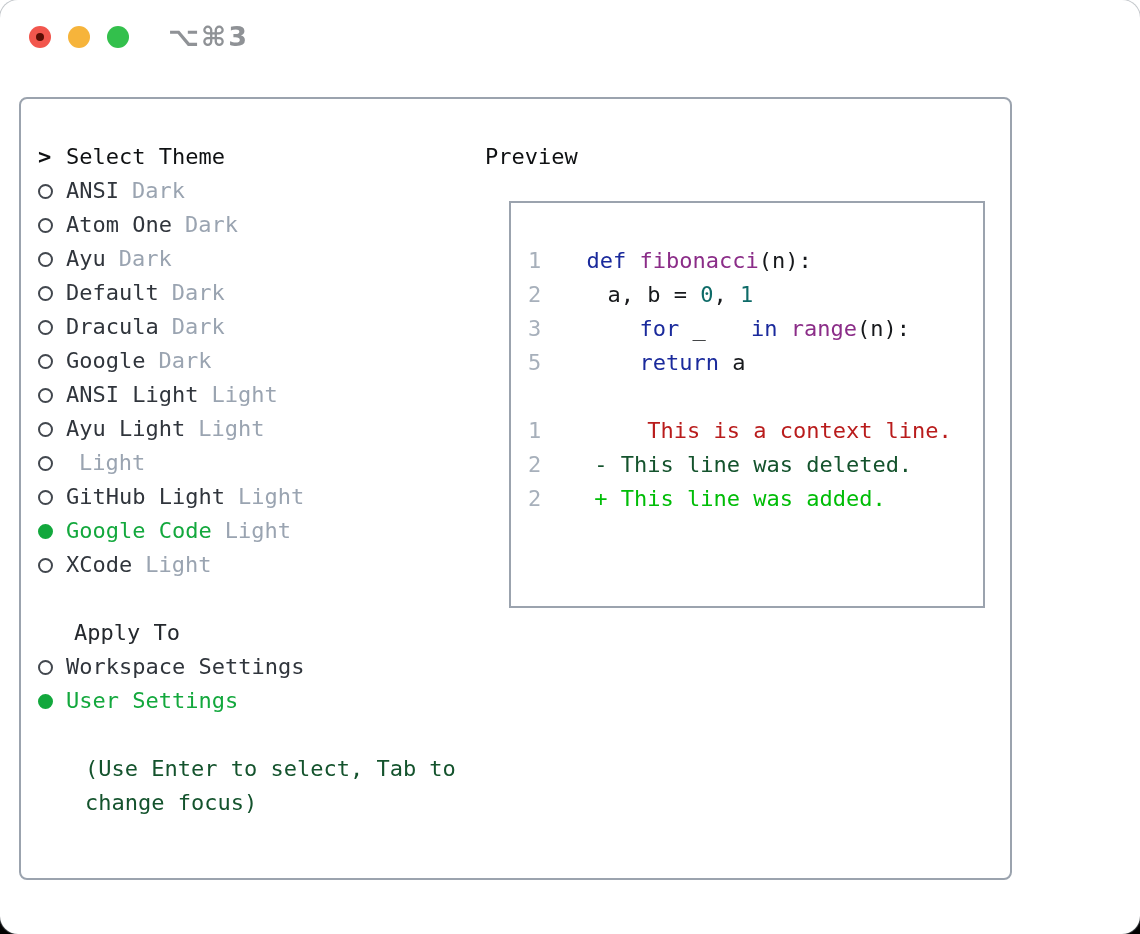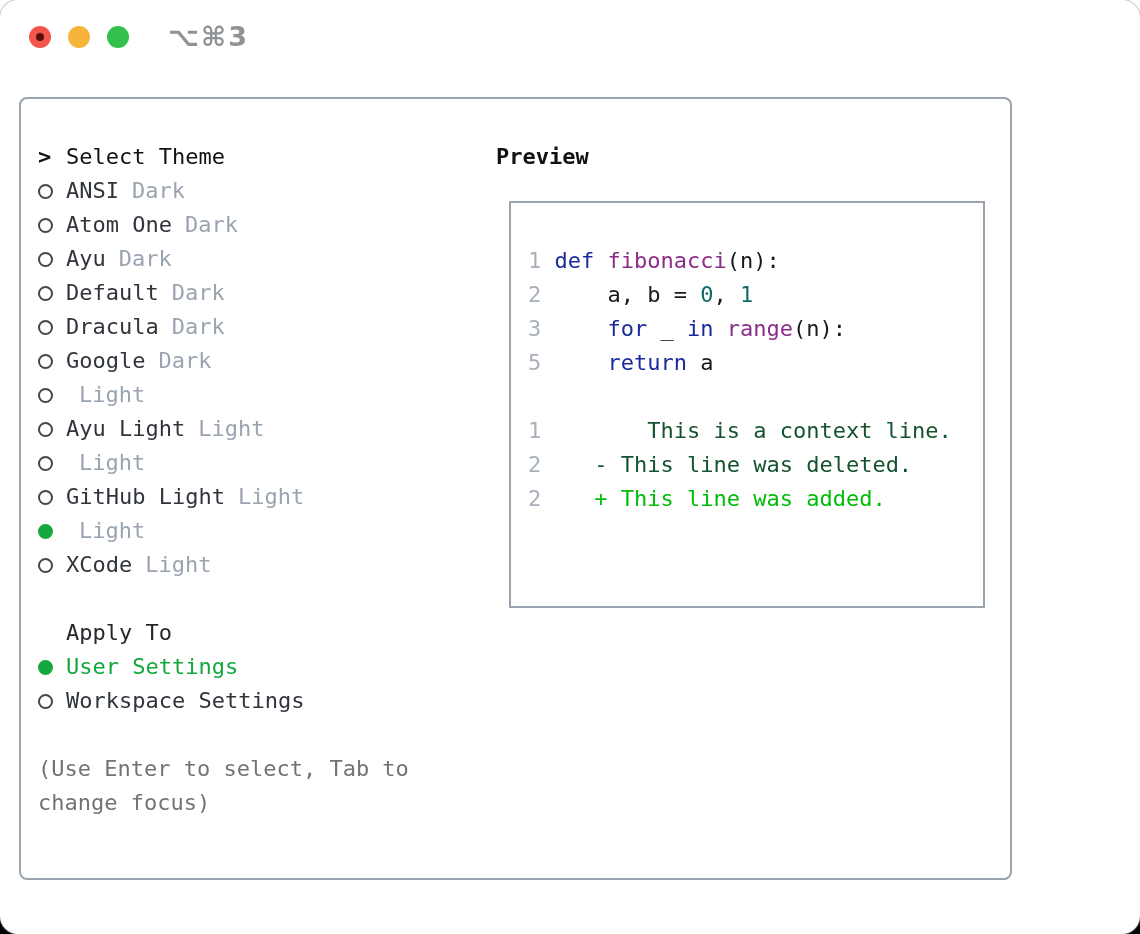--- a/index.html
+++ b/index.html
@@ -33,37 +33,37 @@
   
   .list{position:absolute;left:38px;top:140px;width:440px;}
   .row{height:34px;display:flex;align-items:center;font-size:22px;line-height:34px;white-space:pre;}
   .caret{font-weight:700;color:#0F1113;width:28px;}
   .list-title{font-weight:400;color:#0F1113;}
   .radio{width:15px;height:15px;box-sizing:border-box;border:2px solid #42474E;border-radius:50%;margin-right:13px;flex:0 0 auto;}
   .radio.on{background:#13A83D;border-color:#13A83D;}
   .t-name{color:#30353C;}
   .theme-item.selected .t-name{color:#13A83D;}
   .t-variant{color:#9AA4B1;margin-left:13px;}
-  .apply-title{margin-left:28px;color:#24282D;}
+  .apply-title{margin-left:36px;color:#24282D;}
   .opt-label{color:#30353C;}
   .apply-item.selected .opt-label{color:#13A83D;}
-  .hint{color:#737373;}
+  .hint{color:#14532d;margin-left:47px;}
   
-  .preview-title{position:absolute;left:496px;top:140px;height:34px;font-size:22px;line-height:34px;font-weight:700;color:#0F1113;}
+  .preview-title{position:absolute;left:485px;top:140px;height:34px;font-size:22px;line-height:34px;font-weight:400;color:#0F1113;}
   .preview-box{
     position:absolute;left:509px;top:201px;width:476px;height:407px;
     border:2px solid #9BA3AE;box-sizing:border-box;background:#fff;
     padding:41px 6px 0 17px;overflow:hidden;
   }
   .code-line{height:34px;font-size:22px;line-height:34px;white-space:pre;color:#17191C;}
   .tk-num{color:#A7B0BB;}
-  .tk-kw{color:#1A2A9C;}
+  .tk-kw{color:#1A2A9C;margin-left:32px;}
   .tk-fn{color:#8B2D88;}
   .tk-lit{color:#0E6B68;}
-  .tk-ctx{color:#14532d;}
+  .tk-ctx{color:#b91c1c;}
   .tk-del{color:#14532d;}
   .tk-add{color:#00BD07;}
 </style>
 </head>
 <body>
 
 <div class="window">
 
   <div class="titlebar">
     <div class="lights">
@@ -102,54 +102,54 @@
 
   <div class="row theme-item">
     <span class="radio"></span><span class="t-name">Dracula</span><span class="t-variant">Dark</span>
   </div>
 
   <div class="row theme-item">
     <span class="radio"></span><span class="t-name">Google</span><span class="t-variant">Dark</span>
   </div>
 
   <div class="row theme-item">
-    <span class="radio"></span><span class="t-variant">Light</span>
+    <span class="radio"></span><span class="t-name">ANSI Light</span><span class="t-variant">Light</span>
   </div>
 
   <div class="row theme-item">
     <span class="radio"></span><span class="t-name">Ayu Light</span><span class="t-variant">Light</span>
   </div>
 
   <div class="row theme-item">
     <span class="radio"></span><span class="t-variant">Light</span>
   </div>
 
   <div class="row theme-item">
     <span class="radio"></span><span class="t-name">GitHub Light</span><span class="t-variant">Light</span>
   </div>
 
   <div class="row theme-item selected">
-    <span class="radio on"></span><span class="t-variant">Light</span>
+    <span class="radio on"></span><span class="t-name">Google Code</span><span class="t-variant">Light</span>
   </div>
 
   <div class="row theme-item">
     <span class="radio"></span><span class="t-name">XCode</span><span class="t-variant">Light</span>
   </div>
 </div>
     <div class="row"></div>
     <div class="row">
       <span class="apply-title">Apply To</span>
     </div>
     <div>
+  <div class="row apply-item">
+    <span class="radio"></span><span class="opt-label">Workspace Settings</span>
+  </div>
+
   <div class="row apply-item selected">
     <span class="radio on"></span><span class="opt-label">User Settings</span>
-  </div>
-
-  <div class="row apply-item">
-    <span class="radio"></span><span class="opt-label">Workspace Settings</span>
   </div>
 </div>
     <div class="row"></div>
     <div class="row hint">(Use Enter to select, Tab to</div>
     <div class="row hint">change focus)</div>
   </div>
 
   <div class="preview-title">Preview</div>
   <div class="preview-box">
       <div class="code-line"><span class="tk-num">1</span><span> </span><span class="tk-kw">def</span><span> </span><span class="tk-fn">fibonacci</span><span>(n):</span></div>

